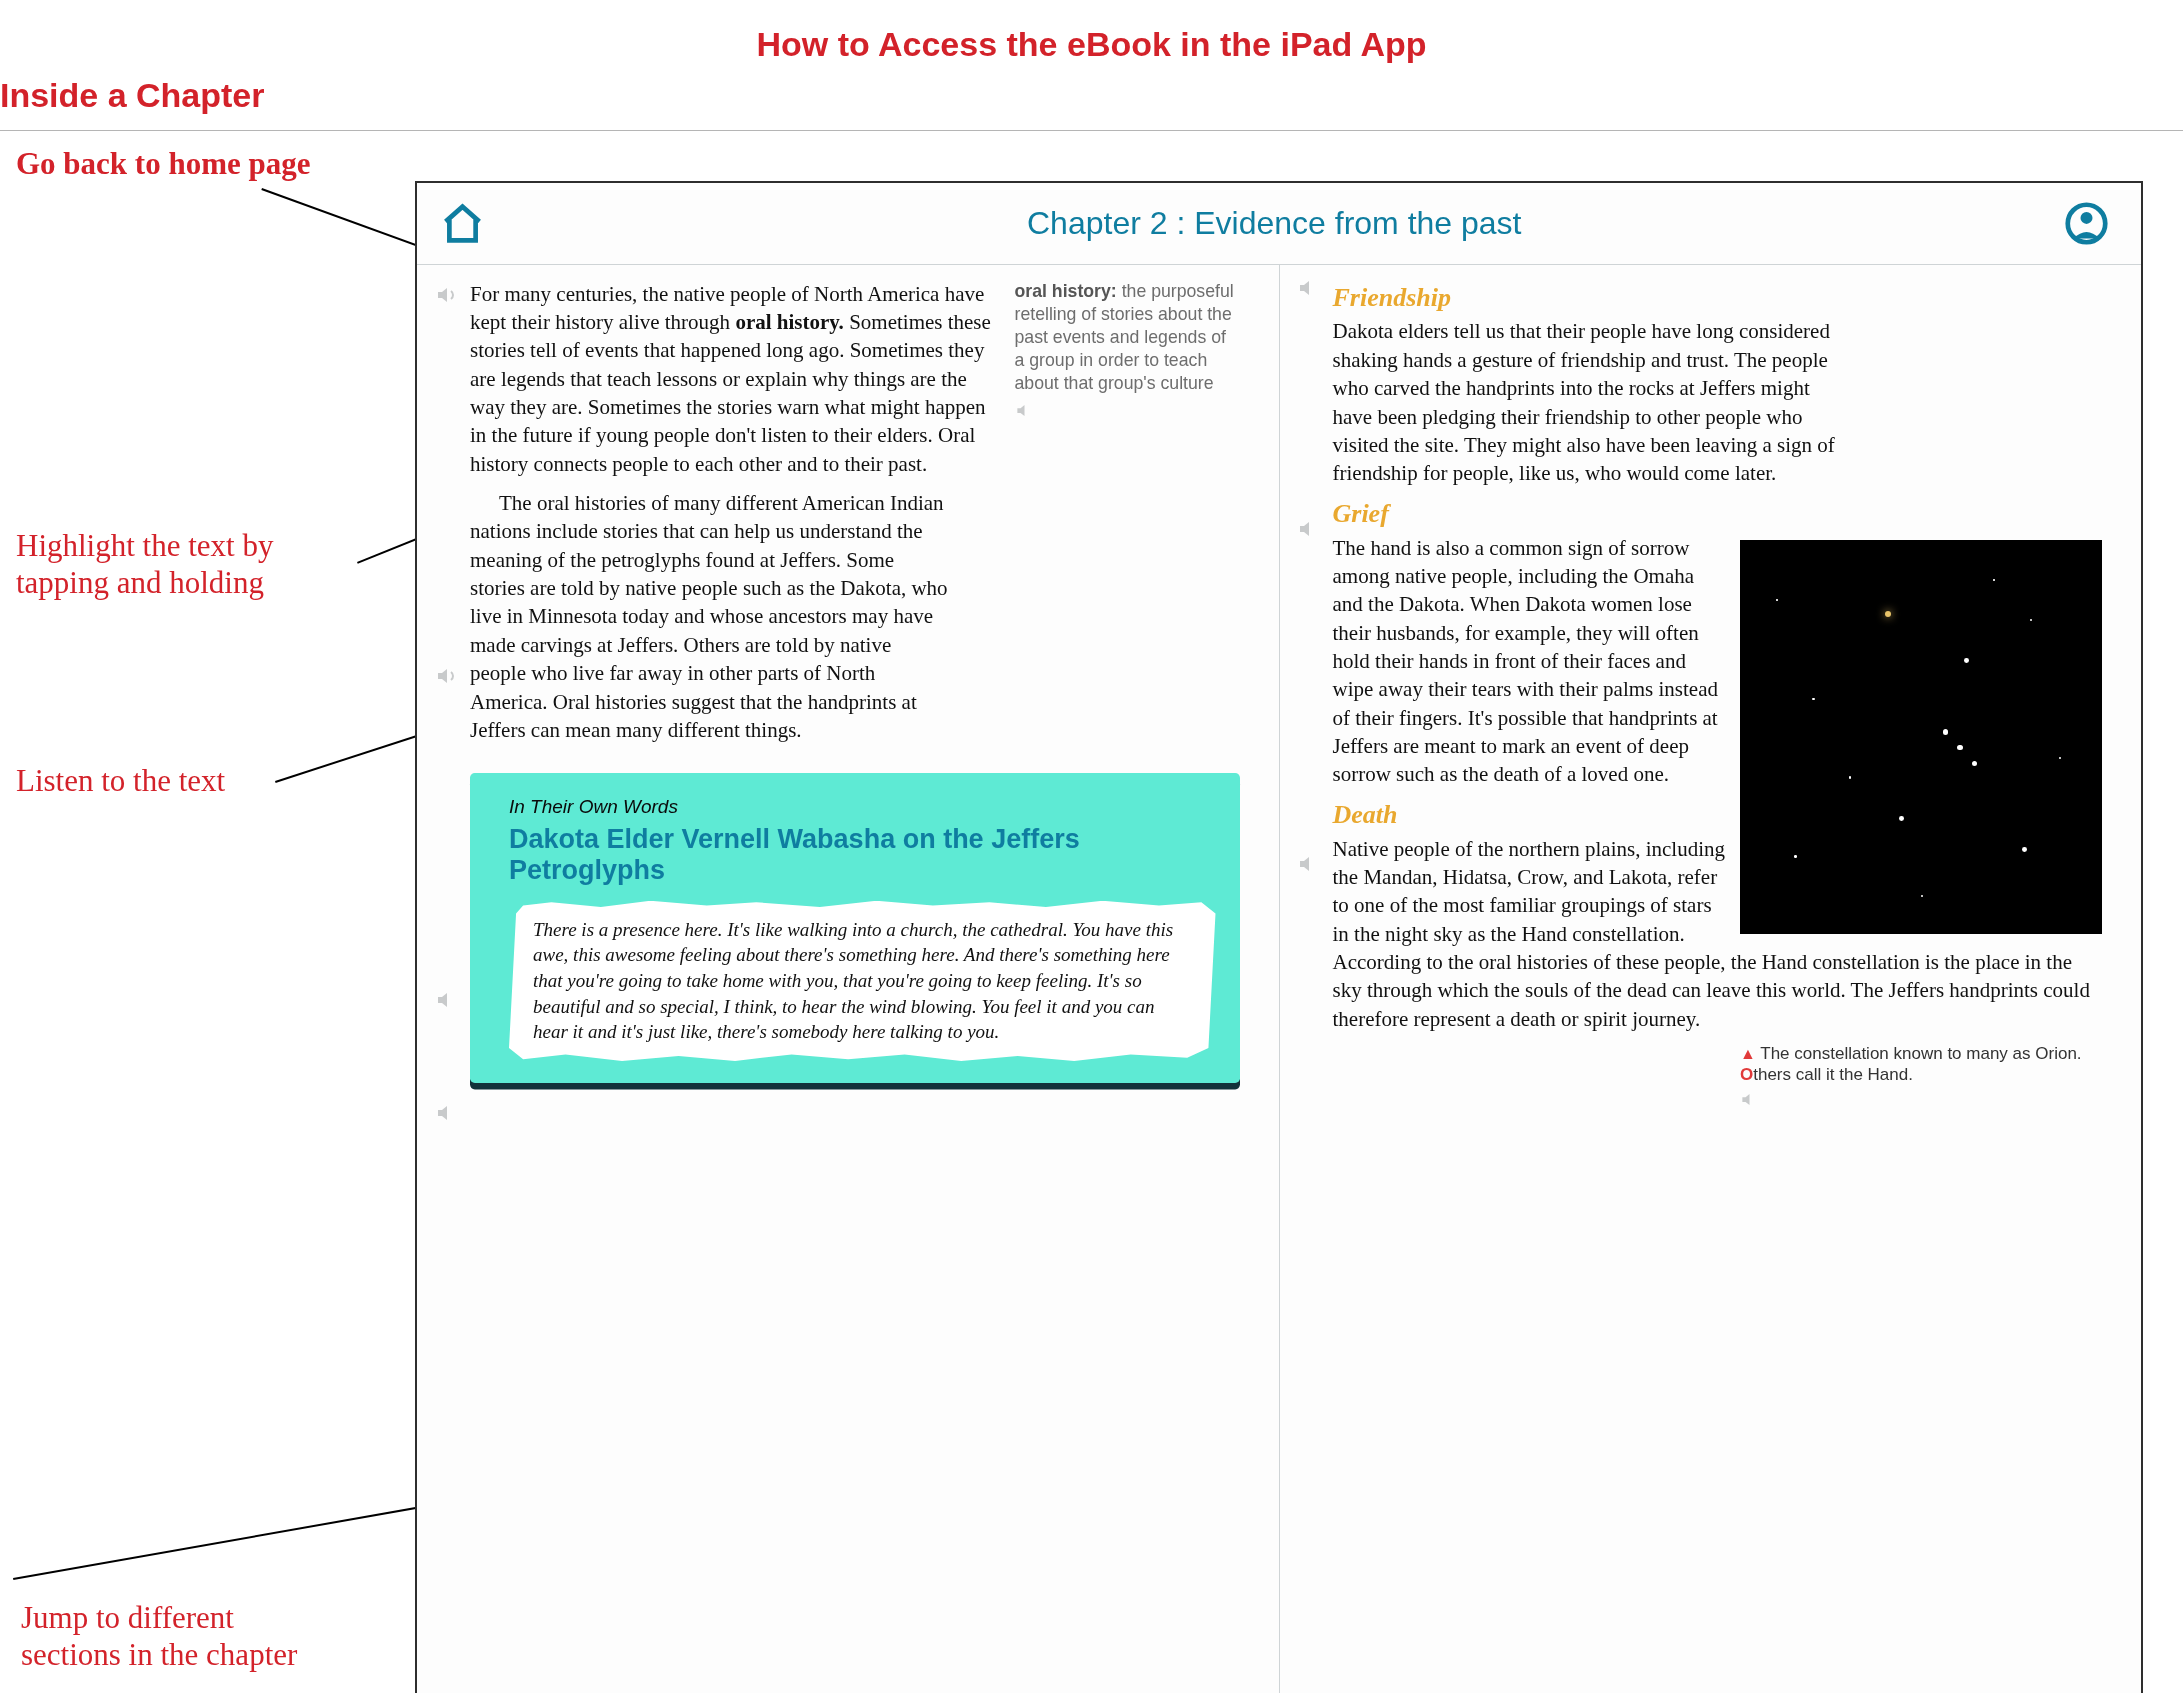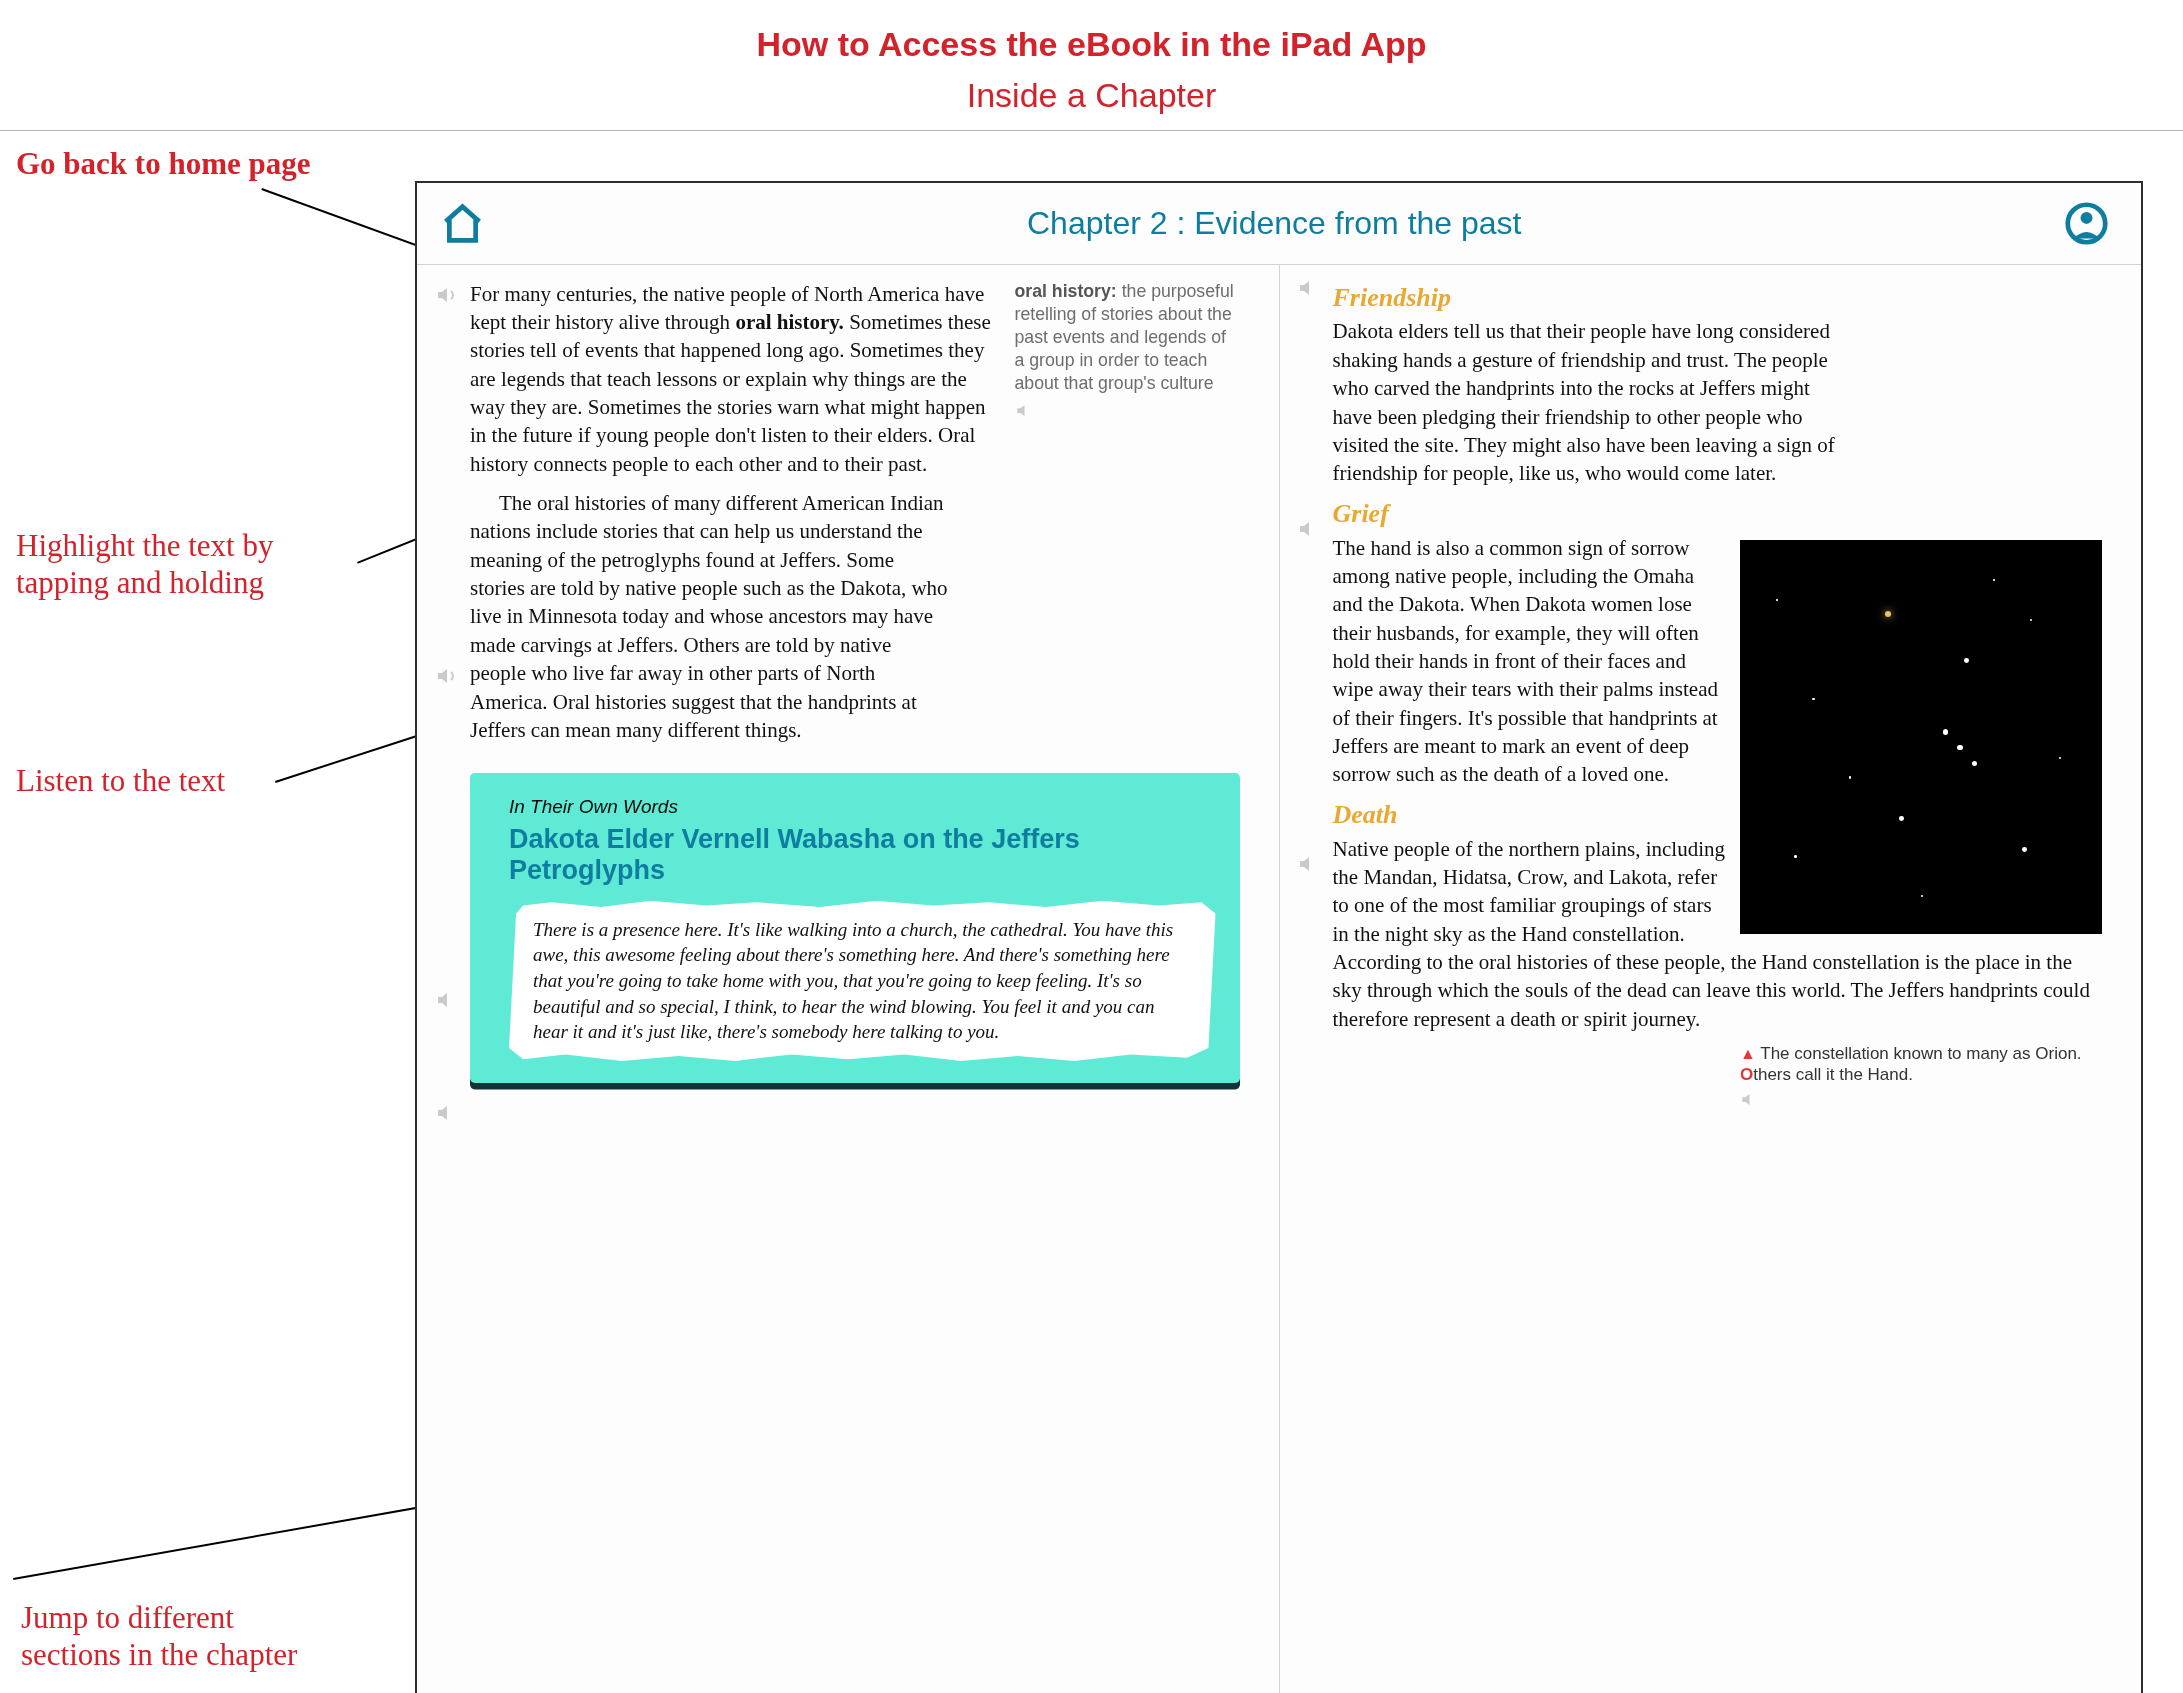--- a/index.html
+++ b/index.html
@@ -13,24 +13,23 @@
   .doc-title {
     text-align: center;
     color: #d3222a;
     font-family: Arial, Helvetica, sans-serif;
     font-weight: 800;
     font-size: 34px;
     line-height: 1.25;
     padding: 22.5px 0 11.2px 0;
   }
   .doc-title-sub {
-    text-align: center;
     color: #d3222a;
     font-family: Arial, Helvetica, sans-serif;
-    font-weight: 400;
+    font-weight: 700;
     font-size: 34px;
     padding-bottom: 14.5px;
   }
   hr.topdiv {
     border: none;
     border-top: 1.6px solid #b5b5b5;
     margin: 0;
   }
 
   

